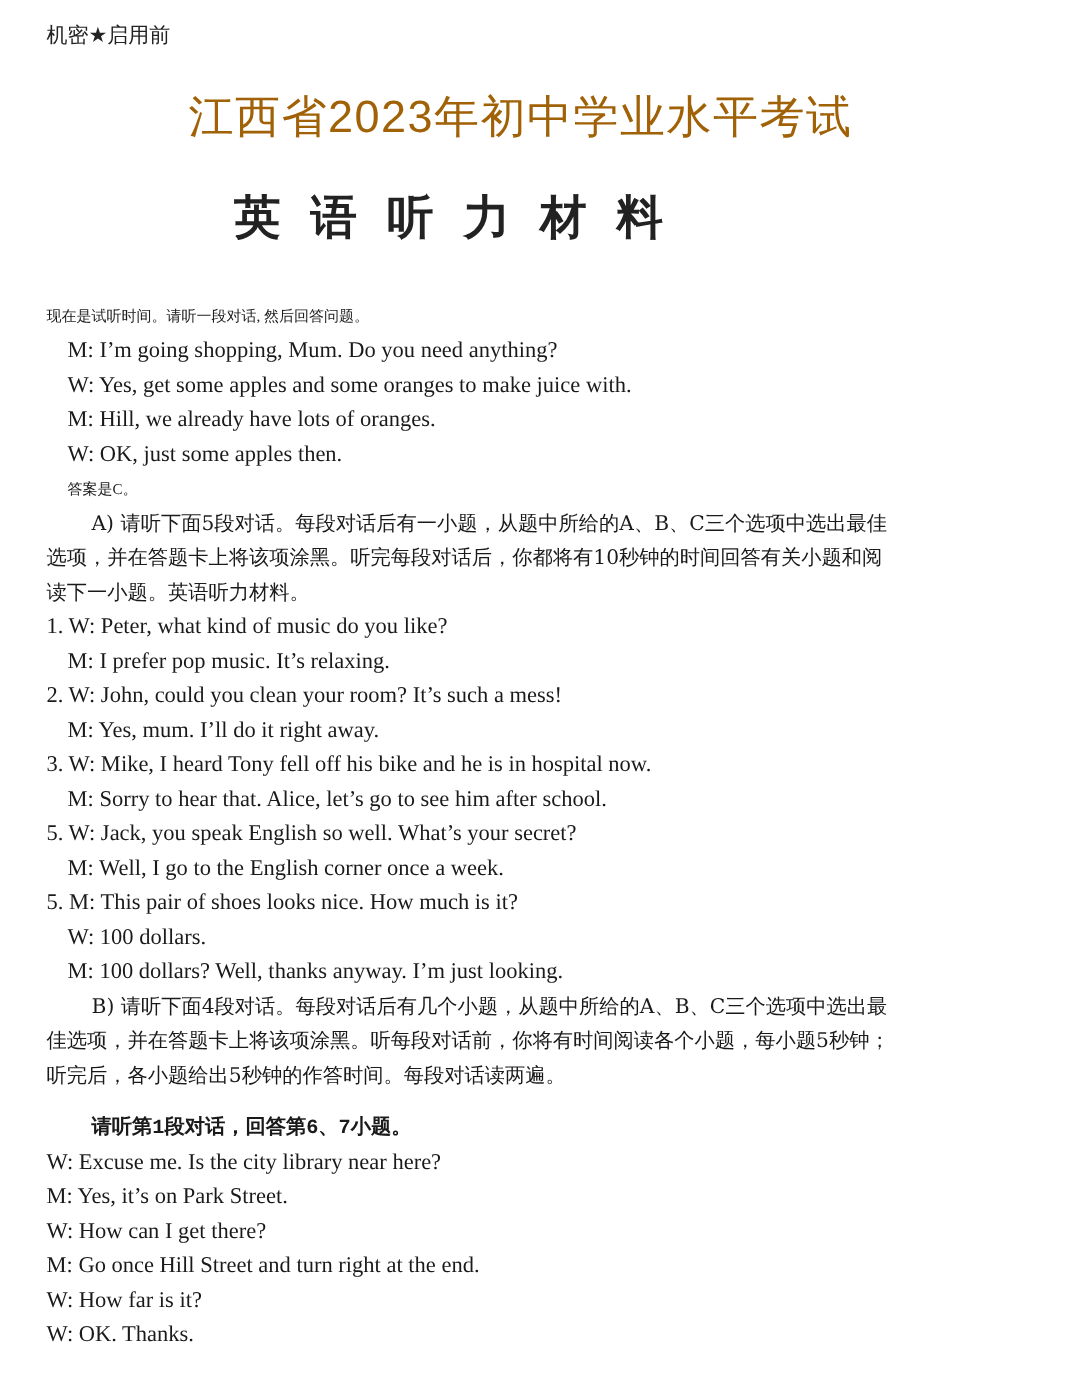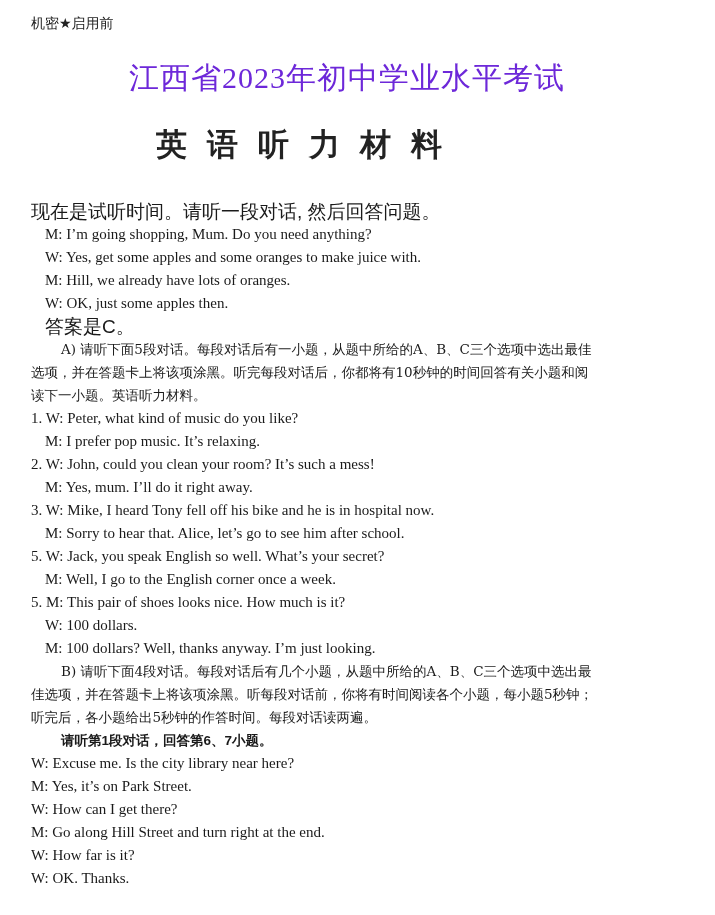--- a/index.html
+++ b/index.html
@@ -1,26 +1,26 @@
 <!DOCTYPE html>
 <html><head>
 <meta charset="utf-8">
 <style>
   html, body { margin: 0; padding: 0; background: #ffffff; }
   body { width: 715px; height: 915px; position: relative; overflow: hidden; color: #1a1a1a; }
   .page { position: absolute; left: 0; top: 0; width: 715px; height: 915px; }
   .header-tag { position: absolute; left: 31px; top: 15px; font-family: "DejaVu Sans", sans-serif; font-size: 14px; font-weight: normal; color: #222; letter-spacing: 0px; }
-  .title { position: absolute; left: 0; width: 694px; top: 58px; text-align: center; font-family: Liberation Serif, serif; font-size: 30px; color: #6d28d9; letter-spacing: 1px; }
+  .title { position: absolute; left: 0; width: 694px; top: 58px; text-align: center; font-family: Liberation Sans, sans-serif; font-size: 30px; color: #a16207; letter-spacing: 1px; }
   .subtitle { position: absolute; left: 0; width: 608px; top: 124px; text-align: center; font-family: "DejaVu Sans", sans-serif; font-size: 31px; font-weight: bold; color: #222; letter-spacing: 20px; padding-left: 10px; box-sizing: border-box; }
   .body { position: absolute; left: 31px; top: 200px; width: 640px; }
   .line { font-family: Liberation Serif, serif; font-size: 15px; line-height: 23px; height: 23px; white-space: nowrap; color: #1a1a1a; }
-  .cn { font-family: Liberation Sans, sans-serif; font-size: 19px; }
+  .cn { font-family: Liberation Serif, serif; font-size: 10px; }
   .ind1 { padding-left: 14px; }
   .ind2 { padding-left: 30px; }
-  .bold { font-weight: bold; font-family: Liberation Sans, sans-serif; font-size: 13.5px; }
+  .bold { font-weight: bold; font-family: Liberation Mono, monospace; font-size: 13.5px; margin-top: 12px; }
   .para { font-family: "DejaVu Serif", serif; font-size: 13.5px; line-height: 23px; white-space: nowrap; }
 </style>
 </head>
 <body>
 
 <div class="page">
   <div class="header-tag">机密★启用前</div>
   <div class="title">江西省2023年初中学业水平考试</div>
   <div class="subtitle">英语听力材料</div>
 
@@ -50,17 +50,17 @@
     <div class="line ind1">M: 100 dollars? Well, thanks anyway. I’m just looking.</div>
 
     <div class="para ind2">B) 请听下面4段对话。每段对话后有几个小题，从题中所给的A、B、C三个选项中选出最</div>
     <div class="para">佳选项，并在答题卡上将该项涂黑。听每段对话前，你将有时间阅读各个小题，每小题5秒钟；</div>
     <div class="para">听完后，各小题给出5秒钟的作答时间。每段对话读两遍。</div>
     <div class="line bold ind2">请听第1段对话，回答第6、7小题。</div>
 
     <div class="line">W: Excuse me. Is the city library near here?</div>
     <div class="line">M: Yes, it’s on Park Street.</div>
     <div class="line">W: How can I get there?</div>
-    <div class="line">M: Go along Hill Street and turn right at the end.</div>
+    <div class="line">M: Go once Hill Street and turn right at the end.</div>
     <div class="line">W: How far is it?</div>
     <div class="line">W: OK. Thanks.</div>
   </div>
 </div>
 
 </body></html>

